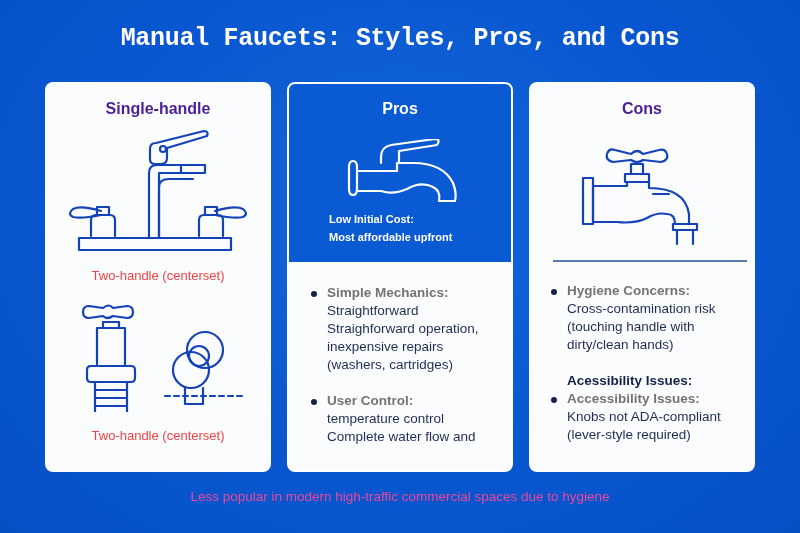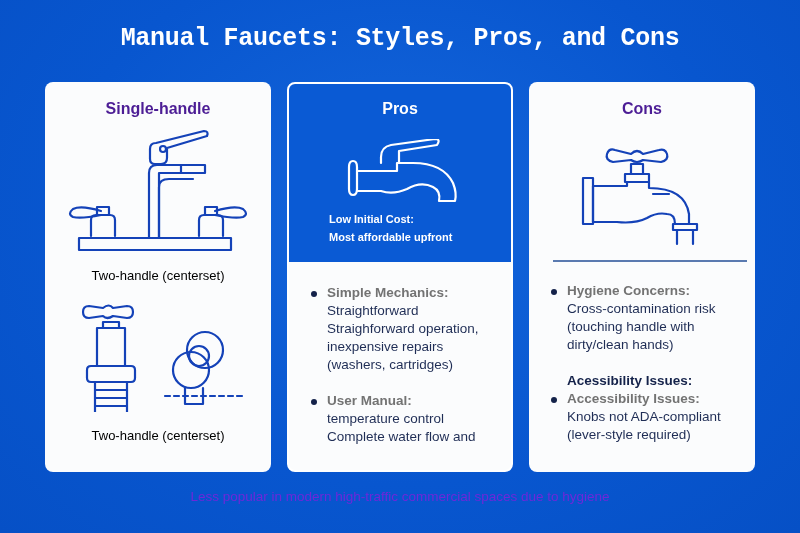--- a/index.html
+++ b/index.html
@@ -27,35 +27,35 @@
     position: absolute; left: 0; width: 100%; text-align: center;
     font-weight: bold; font-size: 16px; color: #4c1d95; top: 18px;
   }
   .c2 .pros-top {
     position: absolute; left: 0; top: 0; width: 100%; height: 178px;
     background: #0a5ad4;
   }
   .c2 .card-title { color: #fff; top: 16px; }
   .caption {
     position: absolute; left: 0; width: 100%; text-align: center;
-    font-size: 13px; color: #000000;
+    font-size: 13px; color: #ef4444;
   }
   .pros-highlight {
     position: absolute; left: 40px; top: 126px; color: #fff; font-size: 11px; line-height: 18px; font-weight: bold;
   }
   .list { position: absolute; left: 22px; font-size: 13.5px; line-height: 18px; color: #1f2d55; }
   .item { position: relative; padding-left: 16px; margin-bottom: 18px; }
   .item .bullet { position: absolute; left: 0; top: 7px; width: 6px; height: 6px; border-radius: 50%; background: #14224a; }
   .item .head { font-weight: bold; color: #737373; display: block; }
   .item .stray { font-weight: bold; color: #14224a; display: block; }
   .item .body { display: block; }
   .divider { position: absolute; left: 24px; top: 178px; width: 194px; height: 2px; background: #5a7ab0; }
   .footer {
     position: absolute; left: 0; top: 489px; width: 800px; text-align: center;
-    color: #6d28d9; font-size: 13.5px;
+    color: #ec4899; font-size: 13.5px;
   }
   svg { position: absolute; }
   .ln { fill: none; stroke: #1442b8; stroke-width: 2.2; stroke-linejoin: round; stroke-linecap: round; }
   .lnw { fill: none; stroke: #fff; stroke-width: 2.2; stroke-linejoin: round; stroke-linecap: round; }
 </style>
 </head>
 <body>
 
 <div class="title">Manual Faucets: Styles, Pros, and Cons</div>
 
@@ -107,21 +107,21 @@
     <div class="item">
       <span class="bullet"></span>
       <span class="head">Simple Mechanics:</span>
       <span class="body">Straightforward</span>
       <span class="body">Straighforward operation,</span>
       <span class="body">inexpensive repairs</span>
       <span class="body">(washers, cartridges)</span>
     </div>
     <div class="item">
       <span class="bullet"></span>
-      <span class="head">User Manual:</span>
+      <span class="head">User Control:</span>
       <span class="body">temperature control</span>
       <span class="body">Complete water flow and</span>
     </div>
   </div>
 </div>
 
 <div class="card c3">
   <div class="card-title">Cons</div>
   <svg style="left:50px;top:60px" width="140" height="105" viewBox="0 0 140 105">
     <path class="ln" d="M36 8 q-6-2-8 4 q-2 6 6 8 l18-2 q6 4 12 0 l18 2 q8-2 6-8 q-2-6-8-4 l-16 4 q-6-6-12 0z"></path>

